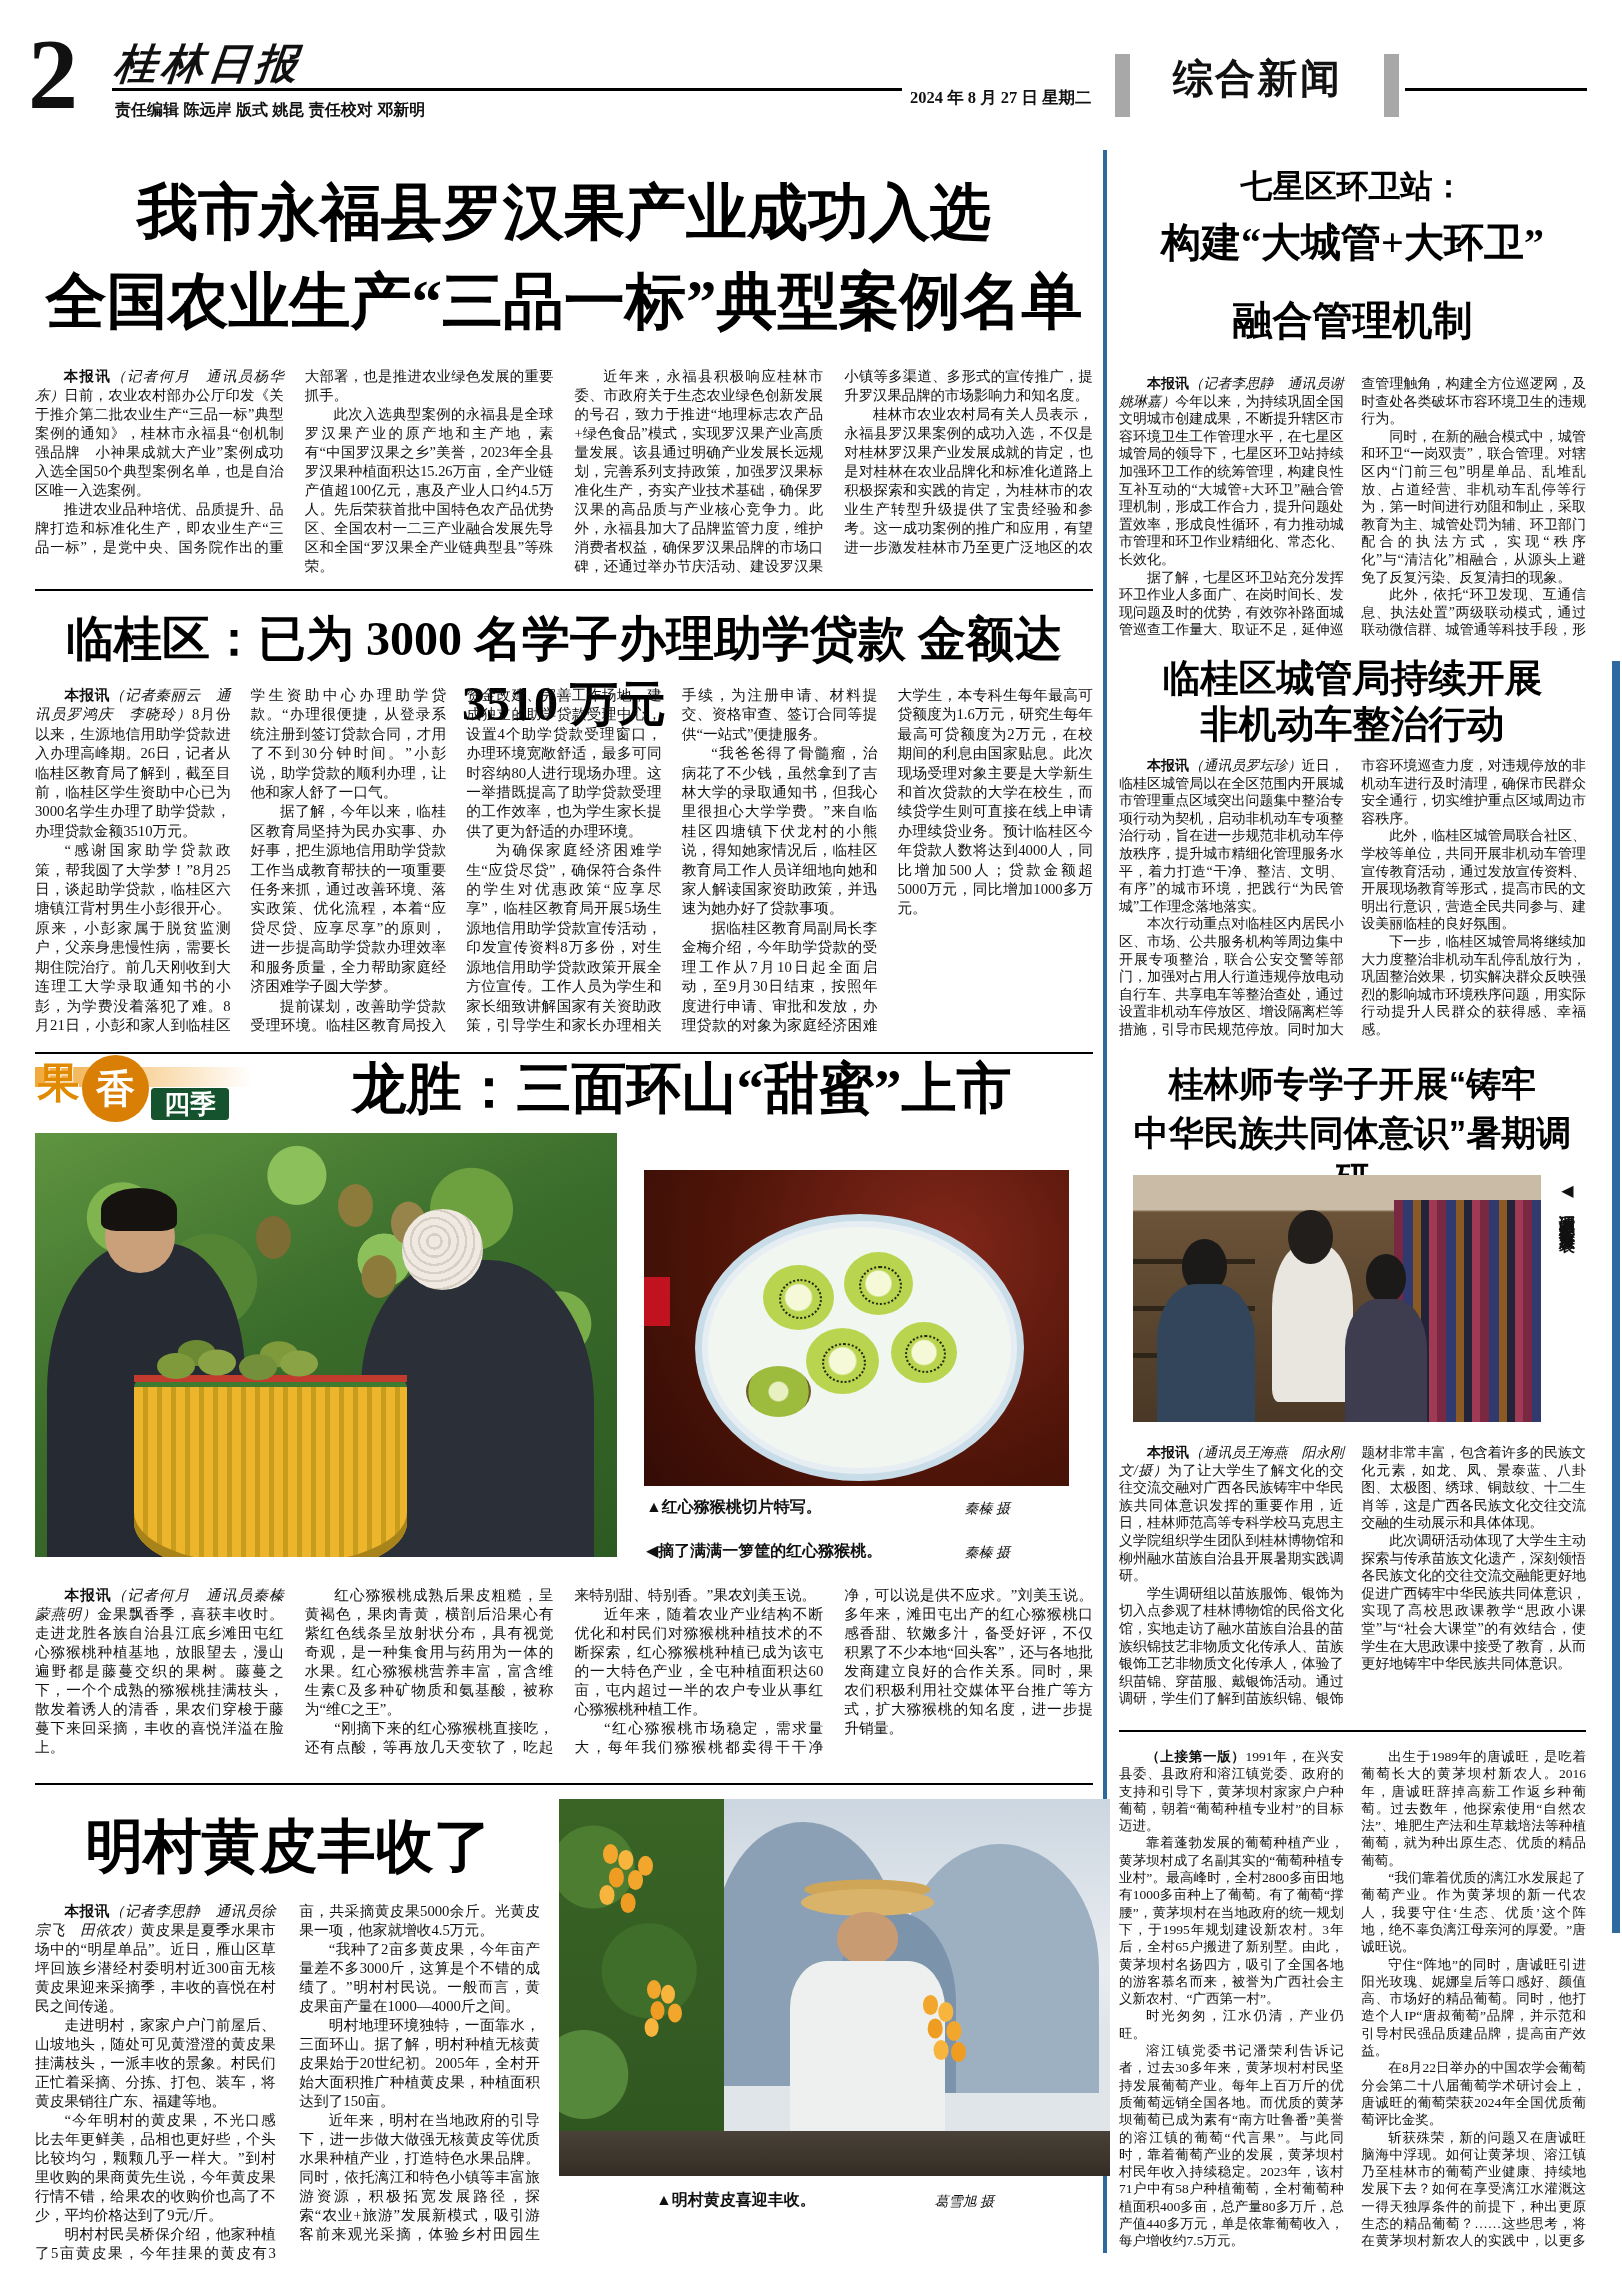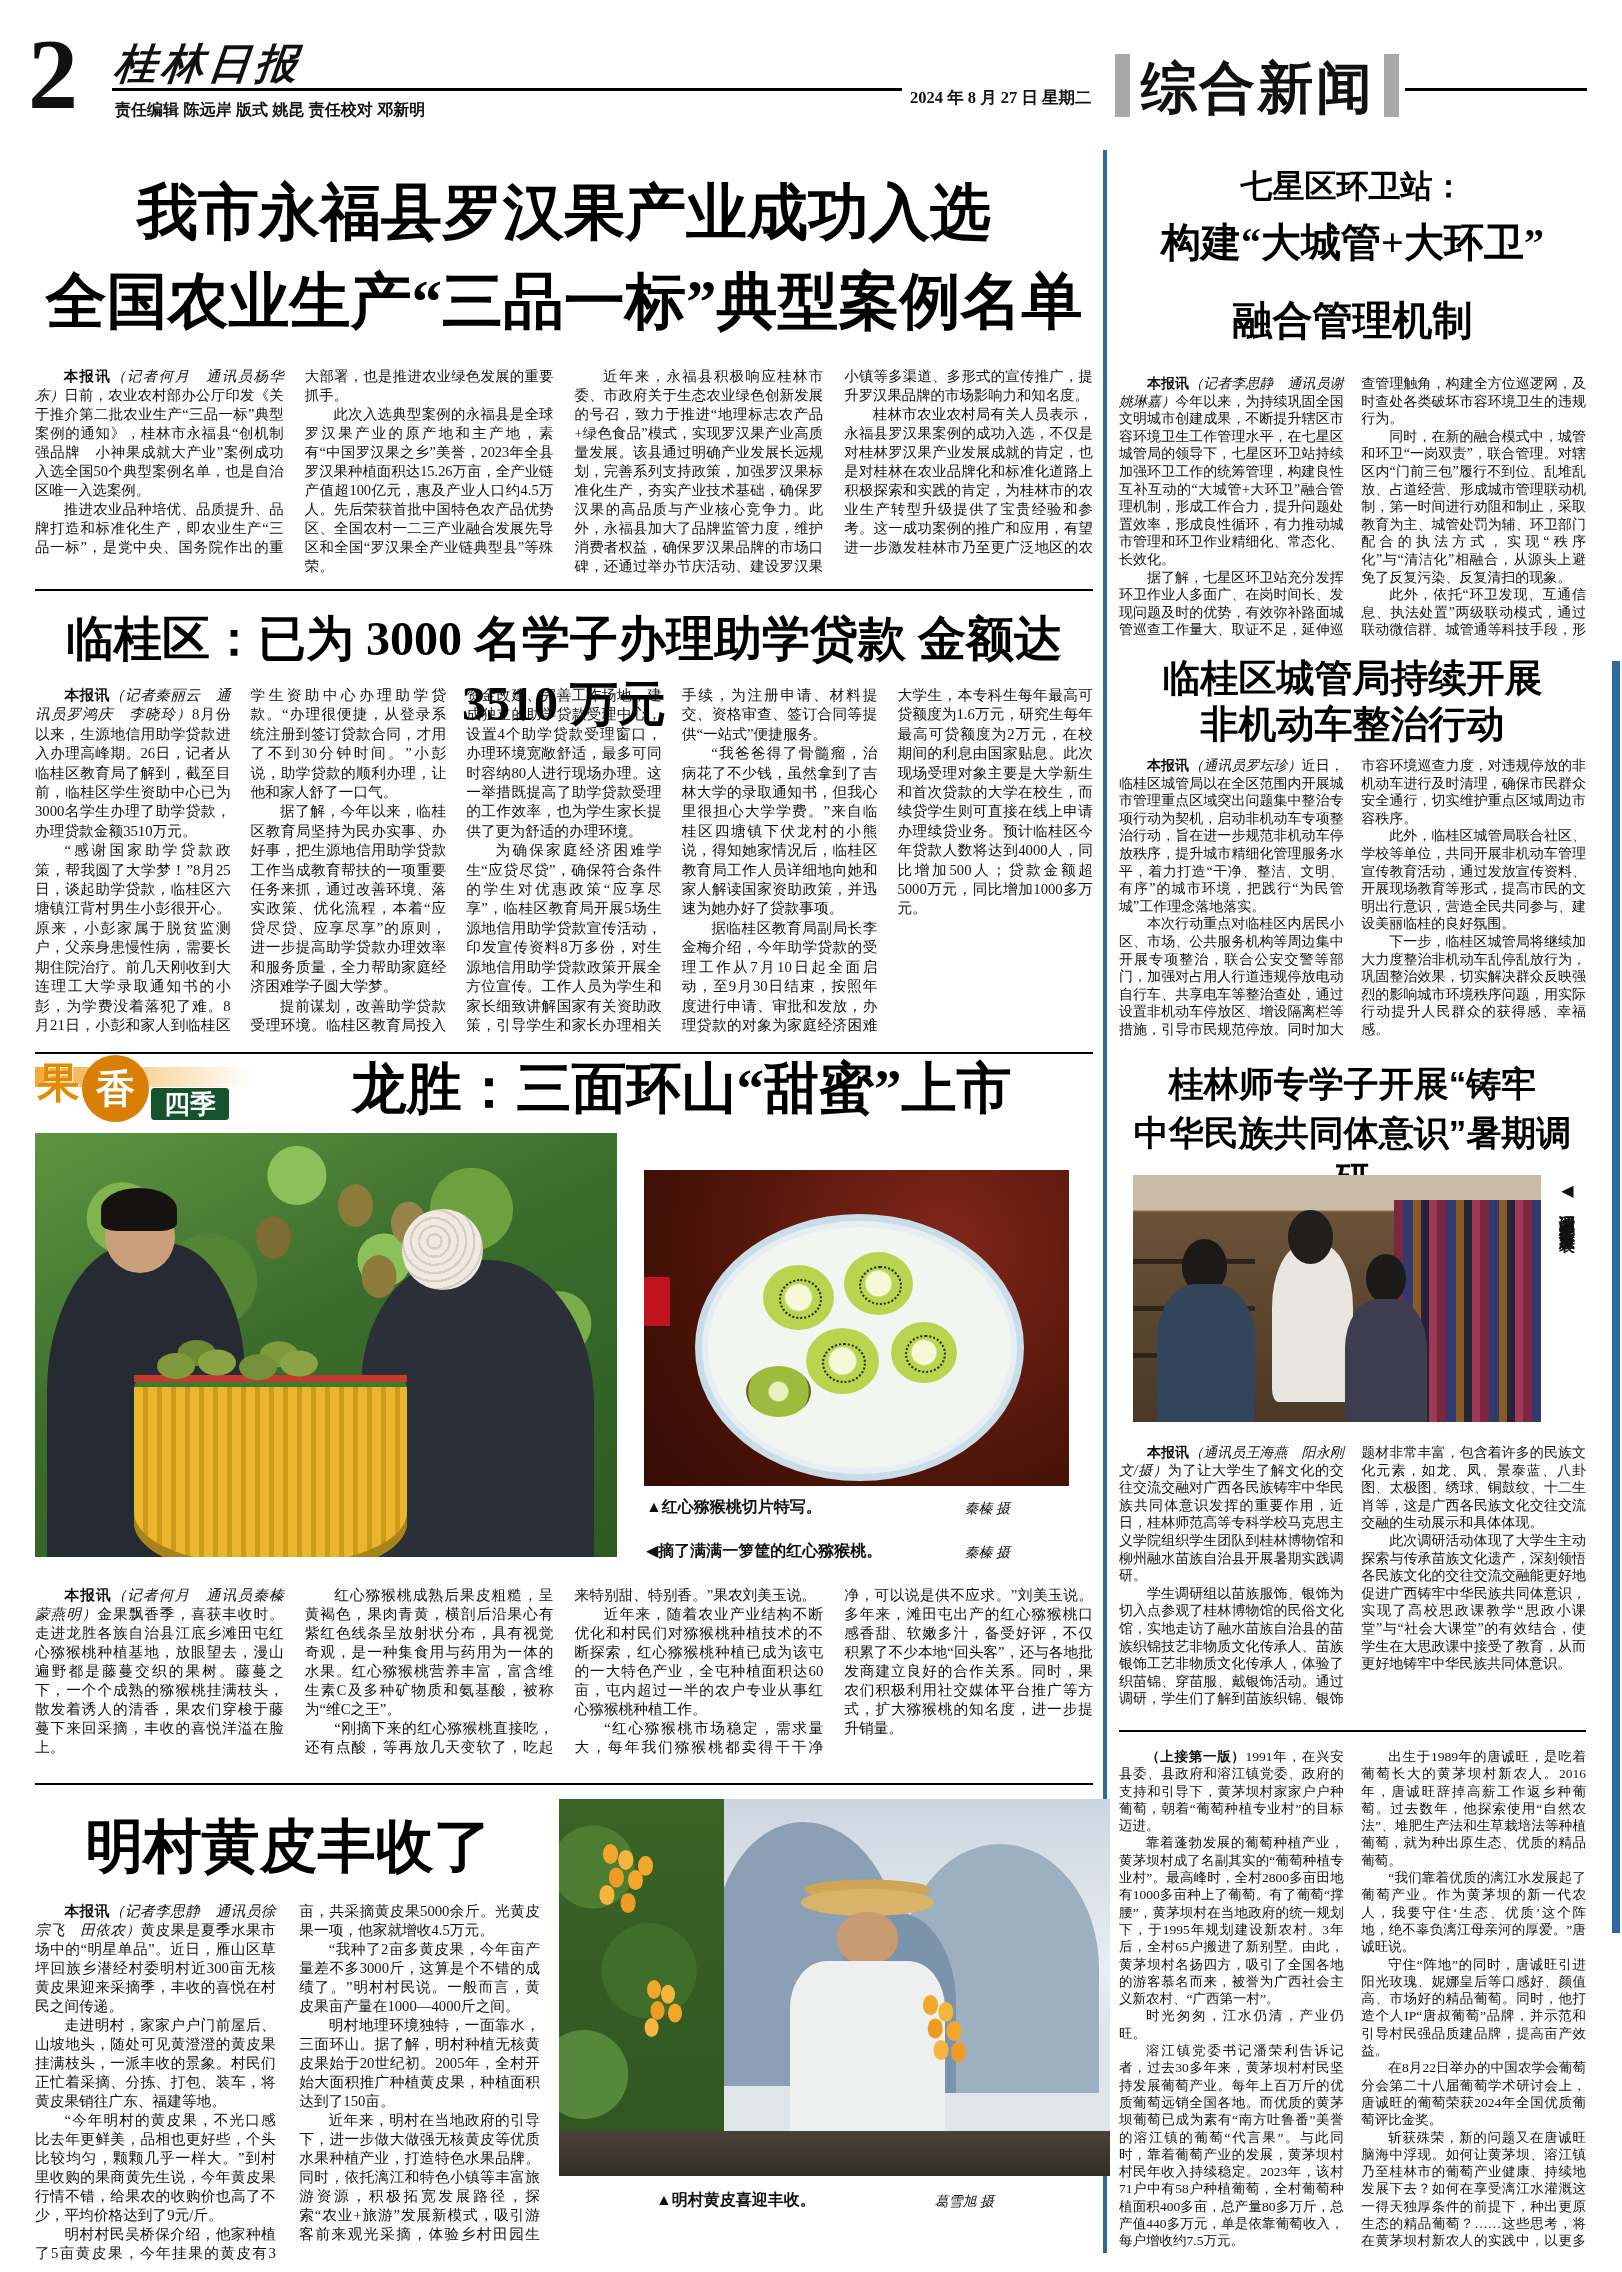--- a/index.html
+++ b/index.html
@@ -31,21 +31,21 @@
 <body>
 
 <div id="page">
 
   <div class="abs serif" style="left:28px;top:23.5px;font-size:100px;font-weight:bold;line-height:100px;">2</div>
   <div class="abs serif" style="left:115px;top:36px;font-size:42px;font-weight:bold;font-style:italic;letter-spacing:4.7px;transform:skewX(-6deg);">桂林日报</div>
   <div class="abs rule" style="left:112px;top:88px;width:790px;height:2.9px;"></div>
   <div class="abs sans" style="left:115px;top:100px;font-size:16px;font-weight:bold;">责任编辑 陈远岸  版式 姚昆  责任校对 邓新明</div>
   <div class="abs serif" style="left:910px;top:87px;font-size:16.5px;font-weight:bold;">2024 年 8 月 27 日  星期二</div>
   <div class="abs" style="left:1115px;top:54px;width:15.3px;height:63px;background:#a8a8a8;"></div>
-  <div class="abs sans ctr" style="left:1137px;top:51px;width:241px;font-size:56px;font-weight:bold;letter-spacing:2.4px;">综合新闻</div>
+  <div class="abs sans ctr" style="left:1137px;top:51px;width:241px;font-size:40px;font-weight:bold;letter-spacing:2.4px;">综合新闻</div>
   <div class="abs" style="left:1384px;top:54px;width:15.3px;height:63px;background:#a8a8a8;"></div>
   <div class="abs rule" style="left:1405px;top:88px;width:182px;height:2.9px;"></div>
 
   <div class="abs" style="left:1103px;top:150px;width:4.1px;height:2103px;background:#2d6a9f;"></div>
   <div class="abs" style="left:1612px;top:661px;width:7.6px;height:1272px;background:#2d6a9f;"></div>
 
   <section>
     <div class="abs serif ctr headline" style="left:35px;top:172px;width:1058px;font-size:61px;line-height:82px;">我市永福县罗汉果产业成功入选</div>
     <div class="abs serif ctr headline" style="left:17.6px;top:261px;width:1093px;font-size:61px;line-height:82px;">全国农业生产“三品一标”典型案例名单</div>
     <div class="abs bodytext" style="left:35px;top:367px;width:1058px;height:219px;column-count:4;column-gap:21px;font-size:14.4px;line-height:19px;">
@@ -161,21 +161,21 @@
     </div>
   </section>
 
   <section>
     <div class="abs serif ctr headline" style="left:1119px;top:166px;width:467px;font-size:32px;line-height:41px;">七星区环卫站：</div>
     <div class="abs serif ctr headline" style="left:1119px;top:216px;width:467px;font-size:40px;line-height:54px;">构建“大城管+大环卫”</div>
     <div class="abs serif ctr headline" style="left:1119px;top:294px;width:467px;font-size:40px;line-height:54px;">融合管理机制</div>
     <div class="abs bodytext" style="left:1119px;top:375px;width:467px;height:271px;column-count:2;column-gap:17.6px;font-size:14px;line-height:17.6px;">
       <p><b class="byline-label">本报讯</b><span class="byline-names">（记者李思静　通讯员谢姚琳嘉）</span><span>今年以来，为持续巩固全国文明城市创建成果，不断提升辖区市容环境卫生工作管理水平，在七星区城管局的领导下，七星区环卫站持续加强环卫工作的统筹管理，构建良性互补互动的“大城管+大环卫”融合管理机制，形成工作合力，提升问题处置效率，形成良性循环，有力推动城市管理和环卫作业精细化、常态化、长效化。</span></p>
       <p>据了解，七星区环卫站充分发挥环卫作业人多面广、在岗时间长、发现问题及时的优势，有效弥补路面城管巡查工作量大、取证不足，延伸巡查管理触角，构建全方位巡逻网，及时查处各类破坏市容环境卫生的违规行为。</p>
-      <p>同时，在新的融合模式中，城管和环卫“一岗双责”，联合管理。对辖区内“门前三包”履行不到位、乱堆乱放、占道经营、形成城市管理联动机制，第一时间进行劝阻和制止，采取教育为主、城管处罚为辅、环卫部门配合的执法方式，实现“秩序化”与“清洁化”相融合，从源头上避免了反复污染、反复清扫的现象。</p>
+      <p>同时，在新的融合模式中，城管和环卫“一岗双责”，联合管理。对辖区内“门前三包”明星单品、乱堆乱放、占道经营、非机动车乱停等行为，第一时间进行劝阻和制止，采取教育为主、城管处罚为辅、环卫部门配合的执法方式，实现“秩序化”与“清洁化”相融合，从源头上避免了反复污染、反复清扫的现象。</p>
       <p>此外，依托“环卫发现、互通信息、执法处置”两级联动模式，通过联动微信群、城管通等科技手段，形成城市管理联动机制，进一步提高处置效率，形成问题整治的闭环管理，提升了城市精细化管理水平。如今，七星区龙隐路、七星路2条示范道路干净、整洁、亮丽，成为辖区环卫保洁工作的标杆。</p>
     </div>
   </section>
 
   <section>
     <div class="abs sans ctr headline" style="left:1119px;top:657px;width:467px;font-size:38px;line-height:43px;">临桂区城管局持续开展</div>
     <div class="abs sans ctr headline" style="left:1119px;top:703px;width:467px;font-size:38px;line-height:43px;">非机动车整治行动</div>
     <div class="abs bodytext" style="left:1119px;top:757px;width:467px;height:293px;column-count:2;column-gap:17.6px;font-size:14px;line-height:17.6px;">
       <p><b class="byline-label">本报讯</b><span class="byline-names">（通讯员罗坛珍）</span><span>近日，临桂区城管局以在全区范围内开展城市管理重点区域突出问题集中整治专项行动为契机，启动非机动车专项整治行动，旨在进一步规范非机动车停放秩序，提升城市精细化管理服务水平，着力打造“干净、整洁、文明、有序”的城市环境，把践行“为民管城”工作理念落地落实。</span></p>
       <p>本次行动重点对临桂区内居民小区、市场、公共服务机构等周边集中开展专项整治，联合公安交警等部门，加强对占用人行道违规停放电动自行车、共享电车等整治查处，通过设置非机动车停放区、增设隔离栏等措施，引导市民规范停放。同时加大市容环境巡查力度，对违规停放的非机动车进行及时清理，确保市民群众安全通行，切实维护重点区域周边市容秩序。</p>

